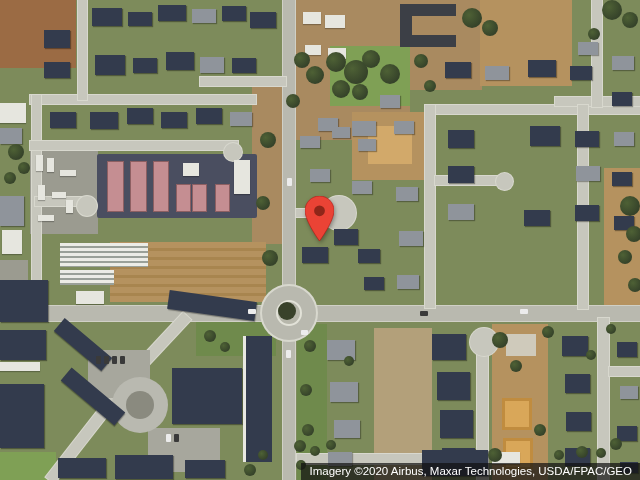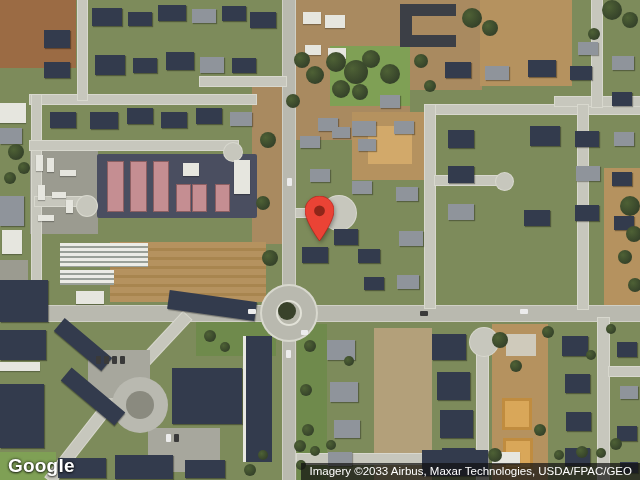--- a/index.html
+++ b/index.html
@@ -284,15 +284,14 @@
       <div class="f cd" style="left: 120px; top: 356px; width: 5px; height: 8px;"></div>
       <div class="f cw" style="left: 166px; top: 434px; width: 5px; height: 8px;"></div>
       <div class="f cd" style="left: 174px; top: 434px; width: 5px; height: 8px;"></div>
     </div>
 
   <svg id="pin" viewBox="0 0 29 45" style="left: 304.5px; top: 196px;">
     <path d="M14.5 0C6.5 0 0 6.5 0 14.5 0 25.4 14.5 45 14.5 45S29 25.4 29 14.5C29 6.5 22.5 0 14.5 0z" fill="#EA4335" stroke="#B31412" stroke-width="0.6"></path>
     <circle cx="14.5" cy="14.8" r="5.4" fill="#8E2619"></circle>
   </svg>
 
-  <div id="glogo">Google</div>
-  <div id="attr">Imagery ©2033 Airbus, Maxar Technologies, USDA/FPAC/GEO</div>
+  <div id="attr">Imagery ©2020 Airbus, Maxar Technologies, USDA/FPAC/GEO</div>
 </div>
 
 </body></html>

